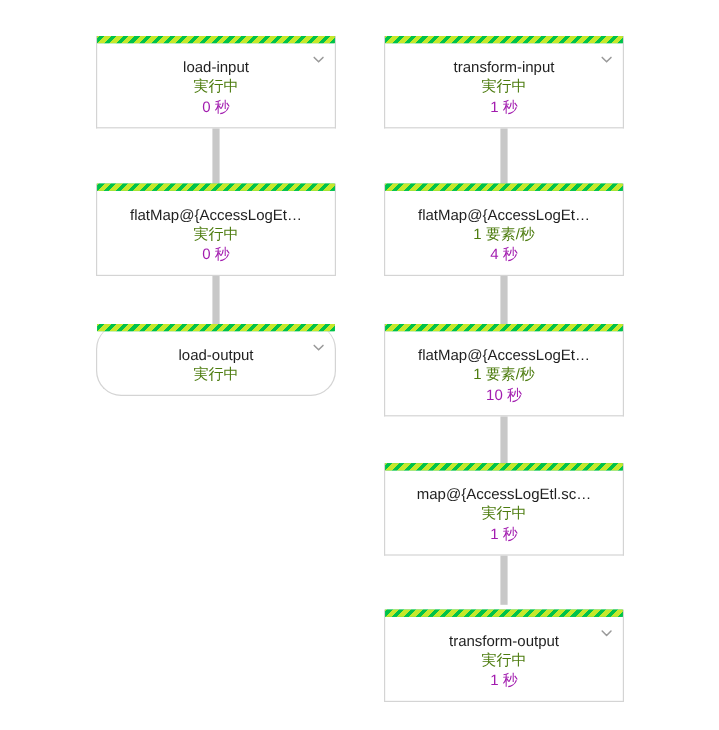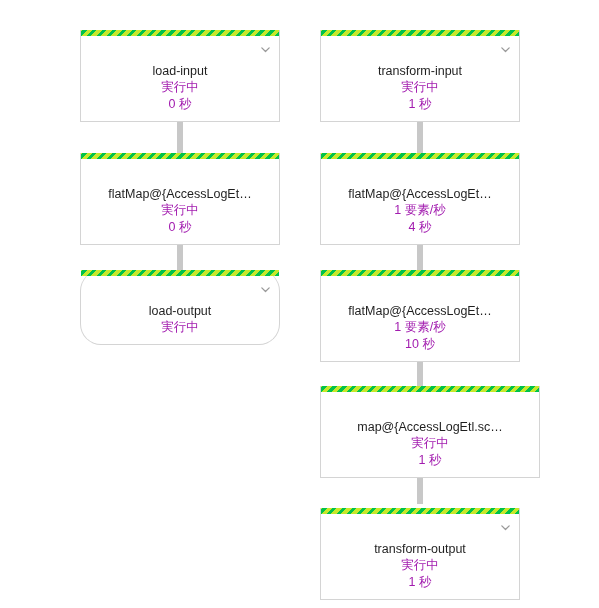--- a/index.html
+++ b/index.html
@@ -32,35 +32,35 @@
     height: 6px;
     width: 100%;
     background-image: repeating-linear-gradient(
         -45deg,
         #00c24a 0px, #00c24a 3px,
         #c6e82a 3px, #c6e82a 7px);
     background-color: #00c24a;
   }
   .node-body {
     position: relative;
-    padding: 27px 8px 8px 8px;
+    padding: 12px 8px 8px 8px;
     text-align: center;
   }
   .node-title {
     font-size: 12.5px;
     color: #1f1f1f;
     line-height: 16px;
     white-space: nowrap;
     overflow: hidden;
     text-overflow: ellipsis;
     padding: 0 14px;
   }
   .node-status {
     font-size: 12.5px;
-    color: #a21caf;
+    color: #4d7c0f;
     line-height: 17px;
     white-space: nowrap;
     overflow: hidden;
     text-overflow: ellipsis;
   }
   .node-metric {
     font-size: 12.5px;
     color: #a21caf;
     line-height: 17px;
     white-space: nowrap;
@@ -180,21 +180,21 @@
 
   <div class="node" style="left:320px; top:270px; width:200px;">
     <div class="node-header"></div>
     <div class="node-body">
       <div class="node-title">flatMap@{AccessLogEt…</div>
       <div class="node-status">1 要素/秒</div>
       <div class="node-metric">10 秒</div>
     </div>
   </div>
 
-  <div class="node" style="left:320px; top:386px; width:220px;">
+  <div class="node" style="left:320px; top:386px; width:200px;">
     <div class="node-header"></div>
     <div class="node-body">
       <div class="node-title">map@{AccessLogEtl.sc…</div>
       <div class="node-status">実行中</div>
       <div class="node-metric">1 秒</div>
     </div>
   </div>
 
   <div class="node" style="left:320px; top:508px; width:200px;">
     <div class="node-header"></div>

